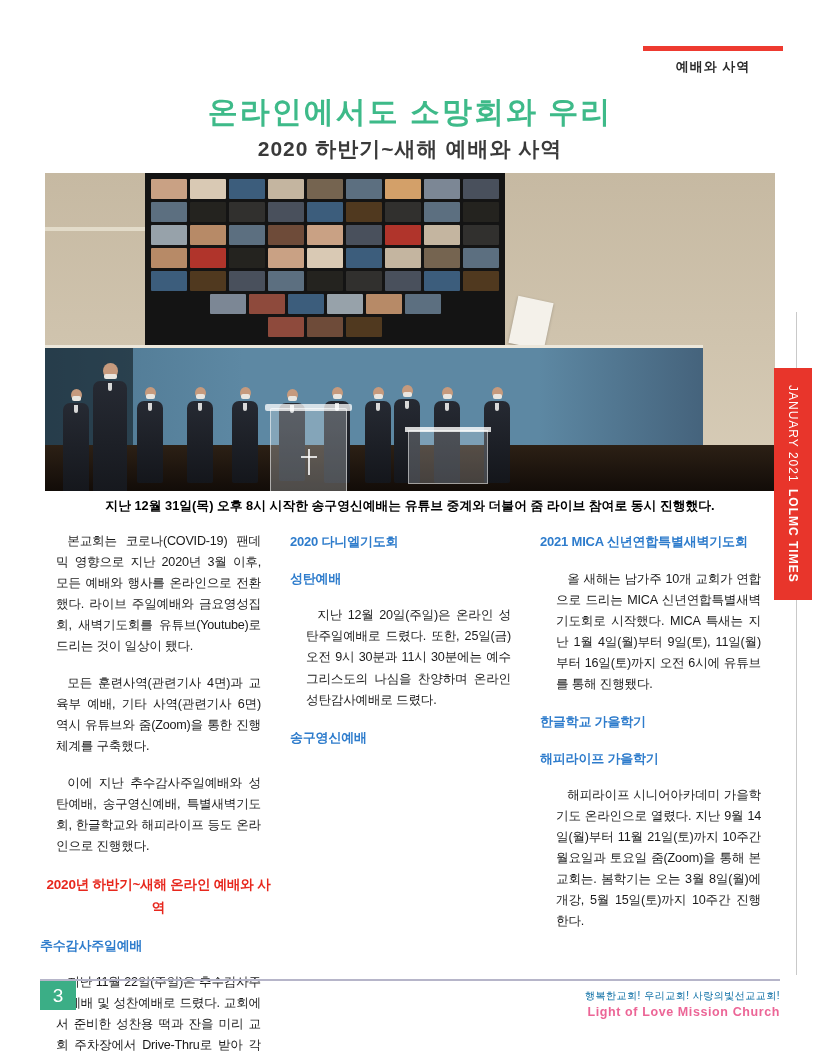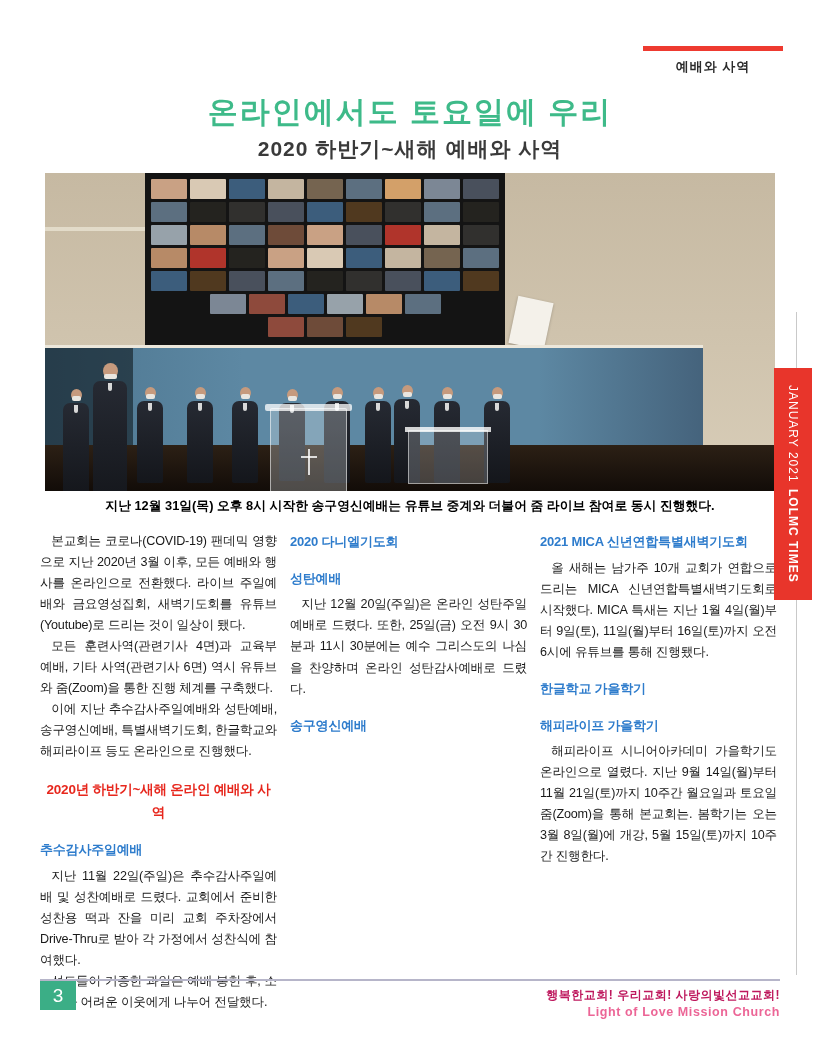--- a/index.html
+++ b/index.html
@@ -54,51 +54,51 @@
         background:rgba(255,255,255,.8);}
 
   
   .caption{position:absolute;left:40px;top:498px;width:740px;text-align:center;
         font-size:12.8px;font-weight:700;color:#000;}
 
   
   .article{position:absolute;left:40px;top:531px;width:737px;display:flex;gap:13px;}
   .col{flex:1 1 0;font-size:12.6px;line-height:1.67;color:#191919;text-align:justify;
         letter-spacing:-0.2px;}
-  .blk{margin:0;}
+  .blk{margin:16px;}
   .blk.p{text-indent:0.9em;}
   .blk.h-red{color:#e7271d;font-weight:700;font-size:13.5px;text-align:center;margin:17px 0 12px;}
   .blk.h-blue{color:#2e7ccc;font-weight:700;font-size:13px;margin:15px 0 5px;}
   .col .blk:first-child{margin-top:0;}
   .blk.byline{text-align:right;font-weight:700;margin-top:2px;}
 
   
   .edge-line{position:absolute;left:796px;top:312px;width:1px;height:663px;background:#c9c9c9;}
   .side-tab{position:absolute;left:774px;top:368px;width:38px;height:232px;background:#e8352b;
         writing-mode:vertical-rl;display:flex;align-items:center;justify-content:center;
         color:#fff;font-size:12px;letter-spacing:1px;z-index:3;}
   .side-tab .t-bold{font-weight:700;margin-top:7px;}
 
   
   .footer-line{position:absolute;left:40px;top:979px;width:740px;height:2px;background:#b6b5c9;}
   .page-num{position:absolute;left:40px;top:981px;width:36px;height:29px;background:#3bae86;
         color:#fff;font-size:19px;display:flex;align-items:center;justify-content:center;}
   .footer-text{position:absolute;right:36px;top:987px;text-align:right;line-height:17px;}
-  .footer-ko{font-size:12px;font-weight:700;color:#be185d;letter-spacing:0.5px;}
+  .footer-ko{font-size:10px;font-weight:400;color:#0369a1;letter-spacing:0.5px;}
   .footer-en{font-size:12.5px;font-weight:700;color:#ec6596;letter-spacing:0.6px;}
 </style>
 </head>
 <body>
 
 <div id="page">
 
   <div class="top-red-bar"></div>
   <div class="top-tab-label">예배와 사역</div>
 
-  <div class="main-title">온라인에서도 토요일에 우리</div>
+  <div class="main-title">온라인에서도 소망회와 우리</div>
   <div class="sub-title">2020 하반기~새해 예배와 사역</div>
 
   <div class="photo">
     <div class="wall-molding"></div>
     <div class="screen">
         <div class="tile-row">
           <div class="tile" style="background: rgb(201, 161, 132);"></div>
           <div class="tile" style="background: rgb(217, 201, 180);"></div>
           <div class="tile" style="background: rgb(60, 93, 124);"></div>
           <div class="tile" style="background: rgb(196, 181, 160);"></div>

